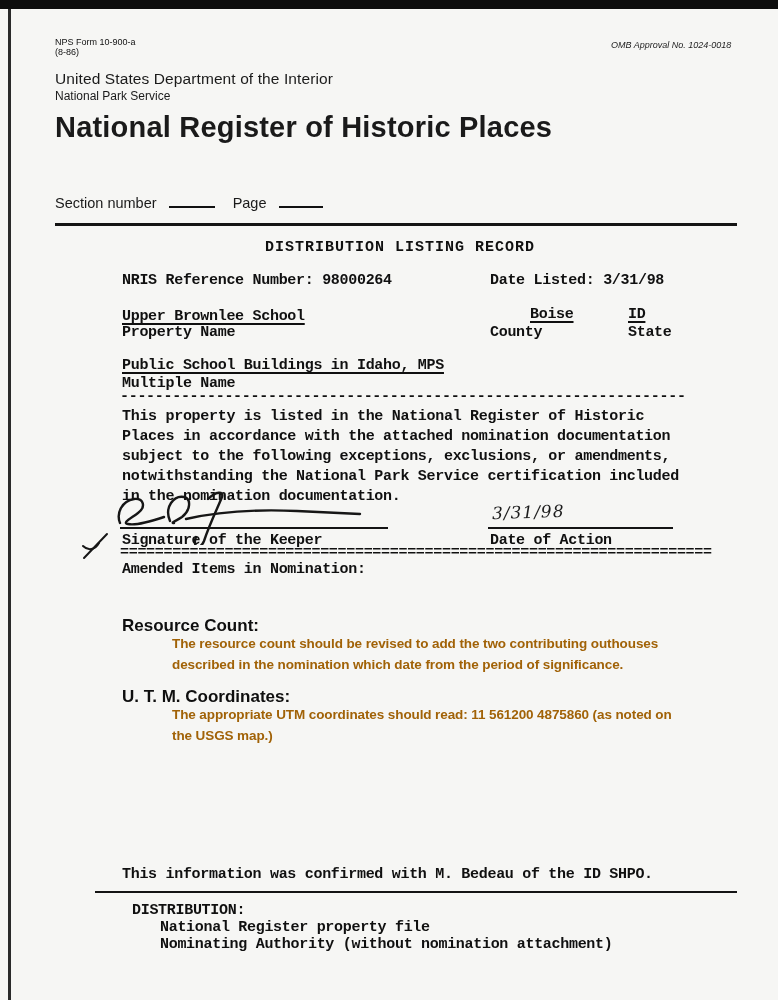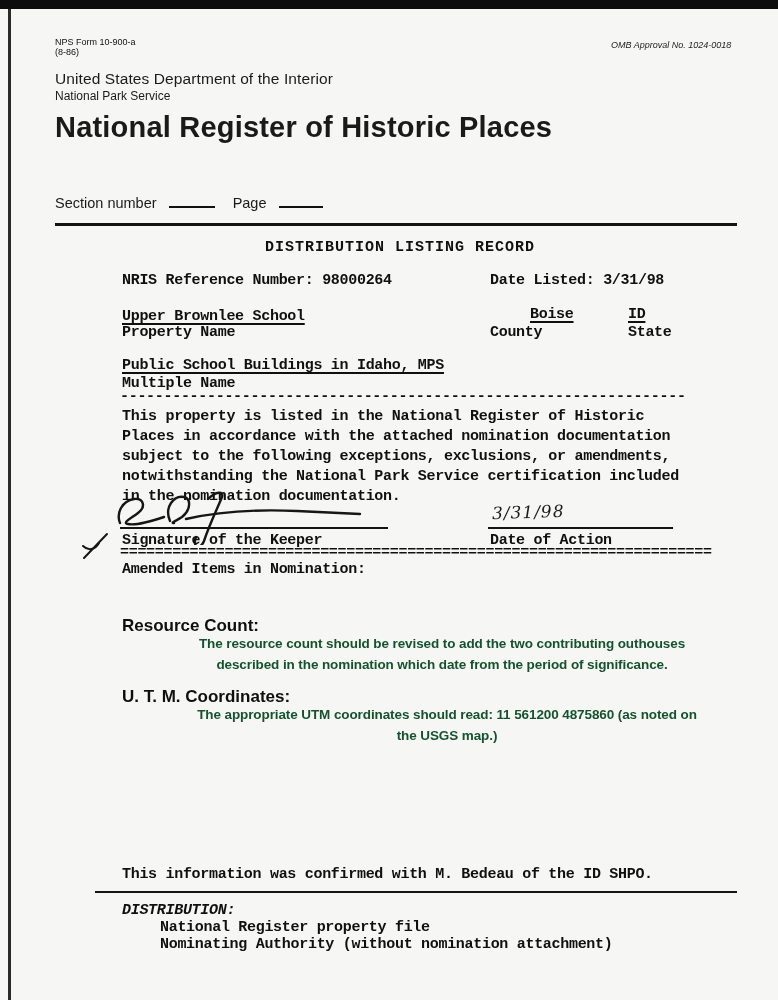--- a/index.html
+++ b/index.html
@@ -23,21 +23,21 @@
   .section-row{font-size:14.5px;}
   .blank{display:inline-block;border-bottom:2px solid #111;height:12px;vertical-align:baseline;}
   .rule{background:#141414;}
   
   .mono{font-family:"Liberation Mono","DejaVu Sans Mono",monospace;font-weight:700;font-size:15px;color:#101010;letter-spacing:-0.3px;white-space:nowrap;}
   .mono-u{text-decoration:underline;text-underline-offset:3px;text-decoration-thickness:1.5px;}
   .prelines{white-space:pre-line;line-height:20px;}
   .divider{overflow:hidden;}
   
   .note-h{font-size:17px;font-weight:700;color:#0f0f0f;}
-  .note-t{font-size:13.5px;font-weight:700;color:#14532d;white-space:pre-line;line-height:21px;letter-spacing:-0.1px;text-align:center;}
+  .note-t{font-size:13.5px;font-weight:700;color:#a16207;white-space:pre-line;line-height:21px;letter-spacing:-0.1px;}
   
   .hand-date{font-family:"DejaVu Serif",serif;font-style:italic;font-size:17px;transform:rotate(-2deg);color:#1c1c1c;letter-spacing:1px;}
   svg{display:block;}
 </style>
 </head>
 <body>
 
 <div class="abs scan-top"></div>
 <div class="abs scan-left"></div>
 
@@ -117,15 +117,15 @@
 <div class="abs note-h" style="left:122px;top:616px;">Resource Count:</div>
 <div class="abs note-t" style="left:172px;top:633px;width:540px;">The resource count should be revised to add the two contributing outhouses
 described in the nomination which date from the period of significance.</div>
 
 <div class="abs note-h" style="left:122px;top:687px;">U. T. M. Coordinates:</div>
 <div class="abs note-t" style="left:172px;top:704px;width:550px;">The appropriate UTM coordinates should read: 11 561200 4875860 (as noted on
 the USGS map.)</div>
 
 <div class="abs mono" style="left:122px;top:866px;">This information was confirmed with M. Bedeau of the ID SHPO.</div>
 <div class="abs rule" style="left:95px;top:891px;width:642px;height:2px;"></div>
-<div class="abs mono" style="left:122px;top:902px;font-style:italic;">DISTRIBUTION:</div>
+<div class="abs mono" style="left:132px;top:902px;">DISTRIBUTION:</div>
 <div class="abs mono" style="left:160px;top:919px;">National Register property file</div>
 <div class="abs mono" style="left:160px;top:936px;">Nominating Authority (without nomination attachment)</div>
 
 </body></html>

